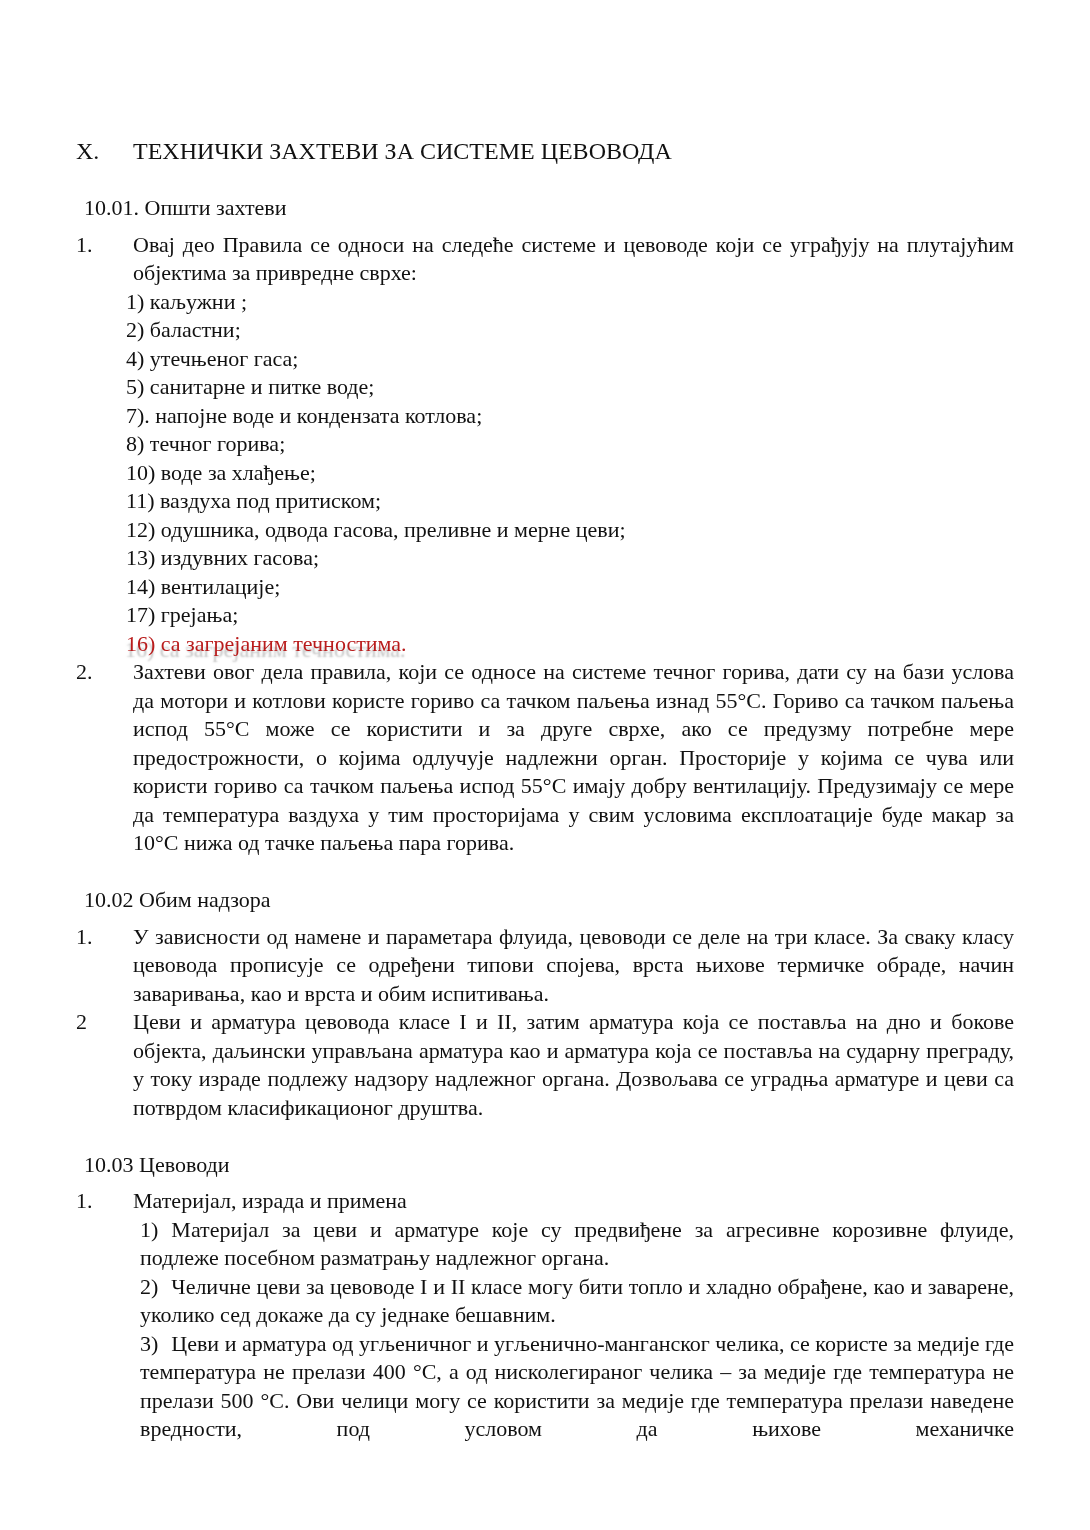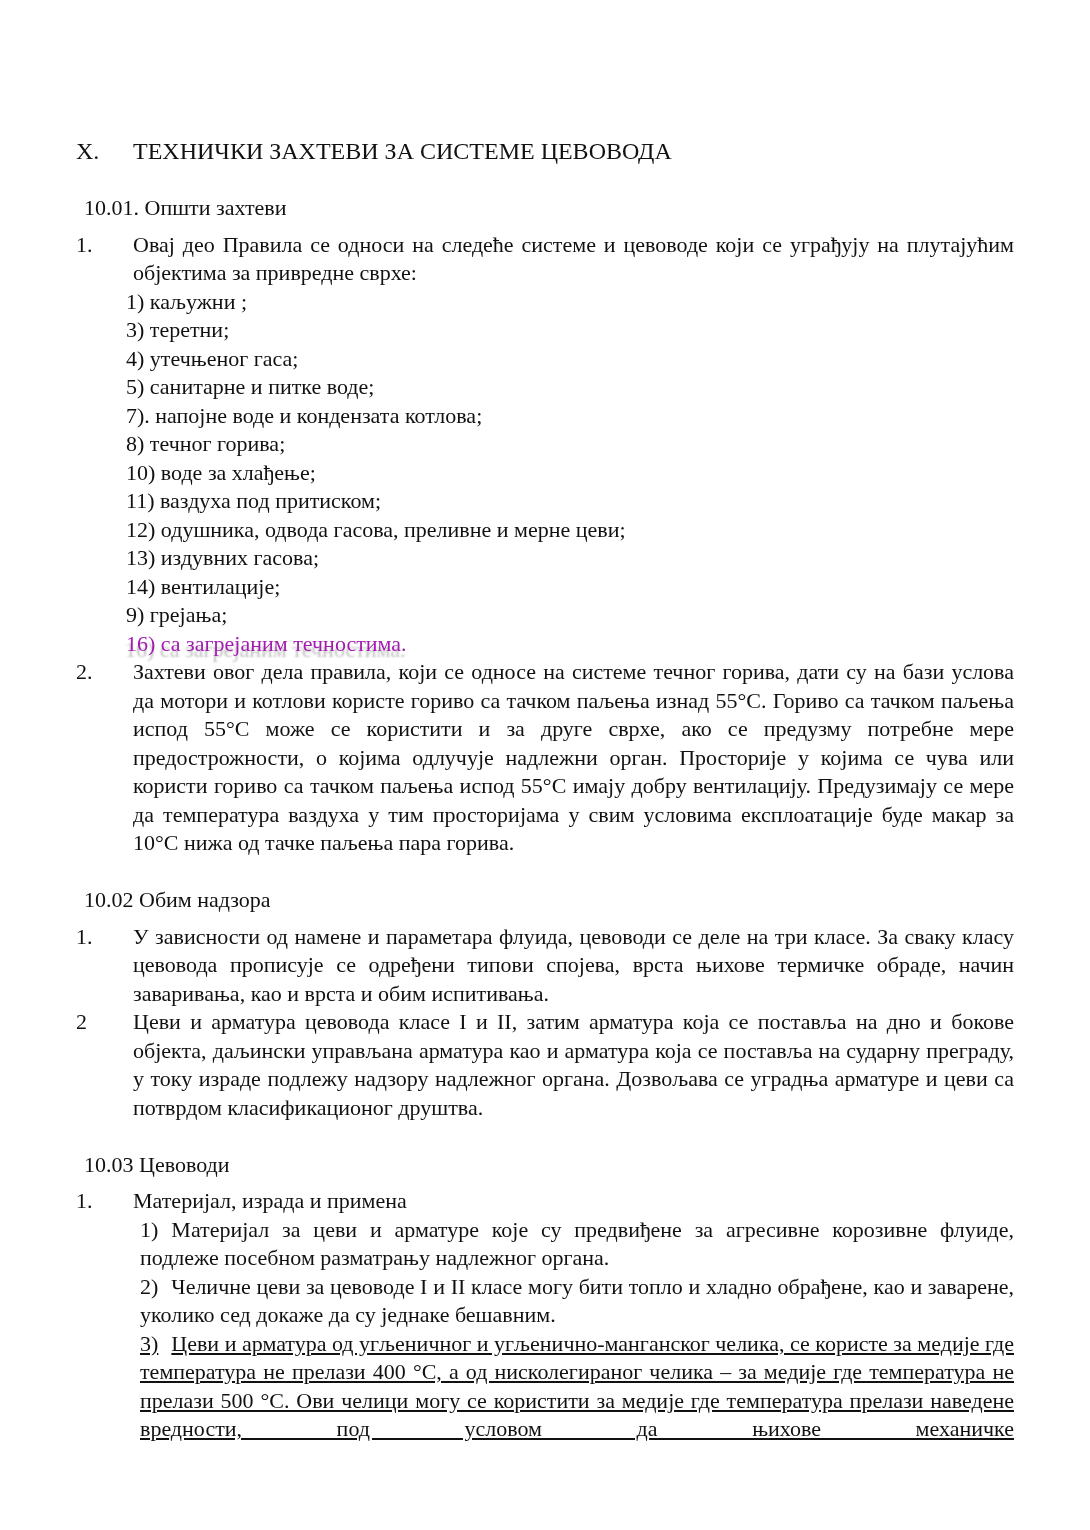--- a/index.html
+++ b/index.html
@@ -26,60 +26,60 @@
   .title-row .tnum { width: 57px; flex-shrink: 0; }
   .heading { margin: 8px; }
   .heading.spaced { margin-top: 28.5px; }
   .item { display: flex; }
   .item .inum { width: 57px; flex-shrink: 0; }
   .item .ibody { flex: 1; text-align: justify; }
   .item .ibody.plain { text-align: left; }
   .sublist { margin-left: 50px; }
   .sline { white-space: nowrap; }
   .ghost {
-    color: #a21caf;
+    color: #b91c1c;
     text-shadow: -1px 6px 2px rgba(140,140,140,0.55);
   }
   .sub-item {
     margin-left: 64px;
     text-align: justify;
   }
   .sub-item .smark { margin-right: 13px; }
-  .justify-last { text-align-last: justify; text-decoration: underline; }
+  .justify-last { text-align-last: justify; }
 </style>
 </head>
 <body>
 
 <div class="page">
 
   <div class="title-row">
     <span class="tnum">X.</span>
     <span>ТЕХНИЧКИ ЗАХТЕВИ ЗА СИСТЕМЕ ЦЕВОВОДА</span>
   </div>
 
   <p class="heading">10.01. Општи захтеви</p>
 
   <div class="item">
     <span class="inum">1.</span>
     <div class="ibody">Овај део Правила се односи на следеће системе и цевоводе који се уграђују на плутајућим објектима за привредне сврхе:</div>
   </div>
 
   <div class="sublist">
     <div class="sline">1) каљужни ;</div>
-    <div class="sline">3) теретни;</div>
+    <div class="sline">2) баластни;</div>
     <div class="sline">4) утечњеног гаса;</div>
     <div class="sline">5) санитарне и питке воде;</div>
     <div class="sline">7). напојне воде и кондензата котлова;</div>
     <div class="sline">8) течног горива;</div>
     <div class="sline">10) воде за хлађење;</div>
     <div class="sline">11) ваздуха под притиском;</div>
     <div class="sline">12) одушника, одвода гасова, преливне и мерне цеви;</div>
     <div class="sline">13) издувних гасова;</div>
     <div class="sline">14) вентилације;</div>
-    <div class="sline">9) грејања;</div>
+    <div class="sline">17) грејања;</div>
     <div class="sline ghost">16) са загрејаним течностима.</div>
   </div>
 
   <div class="item">
     <span class="inum">2.</span>
     <div class="ibody">Захтеви овог дела правила, који се односе на системе течног горива, дати су на бази услова да мотори и котлови користе гориво са тачком паљења изнад 55°С. Гориво са тачком паљења испод 55°С може се користити и за друге сврхе, ако се предузму потребне мере предострожности, о којима одлучује надлежни орган. Просторије у којима се чува или користи гориво са тачком паљења испод 55°С имају добру вентилацију. Предузимају се мере да температура ваздуха у тим просторијама у свим условима експлоатације буде макар за 10°С нижа од тачке паљења пара горива.</div>
   </div>
 
   <p class="heading spaced">10.02 Обим надзора</p>
 

